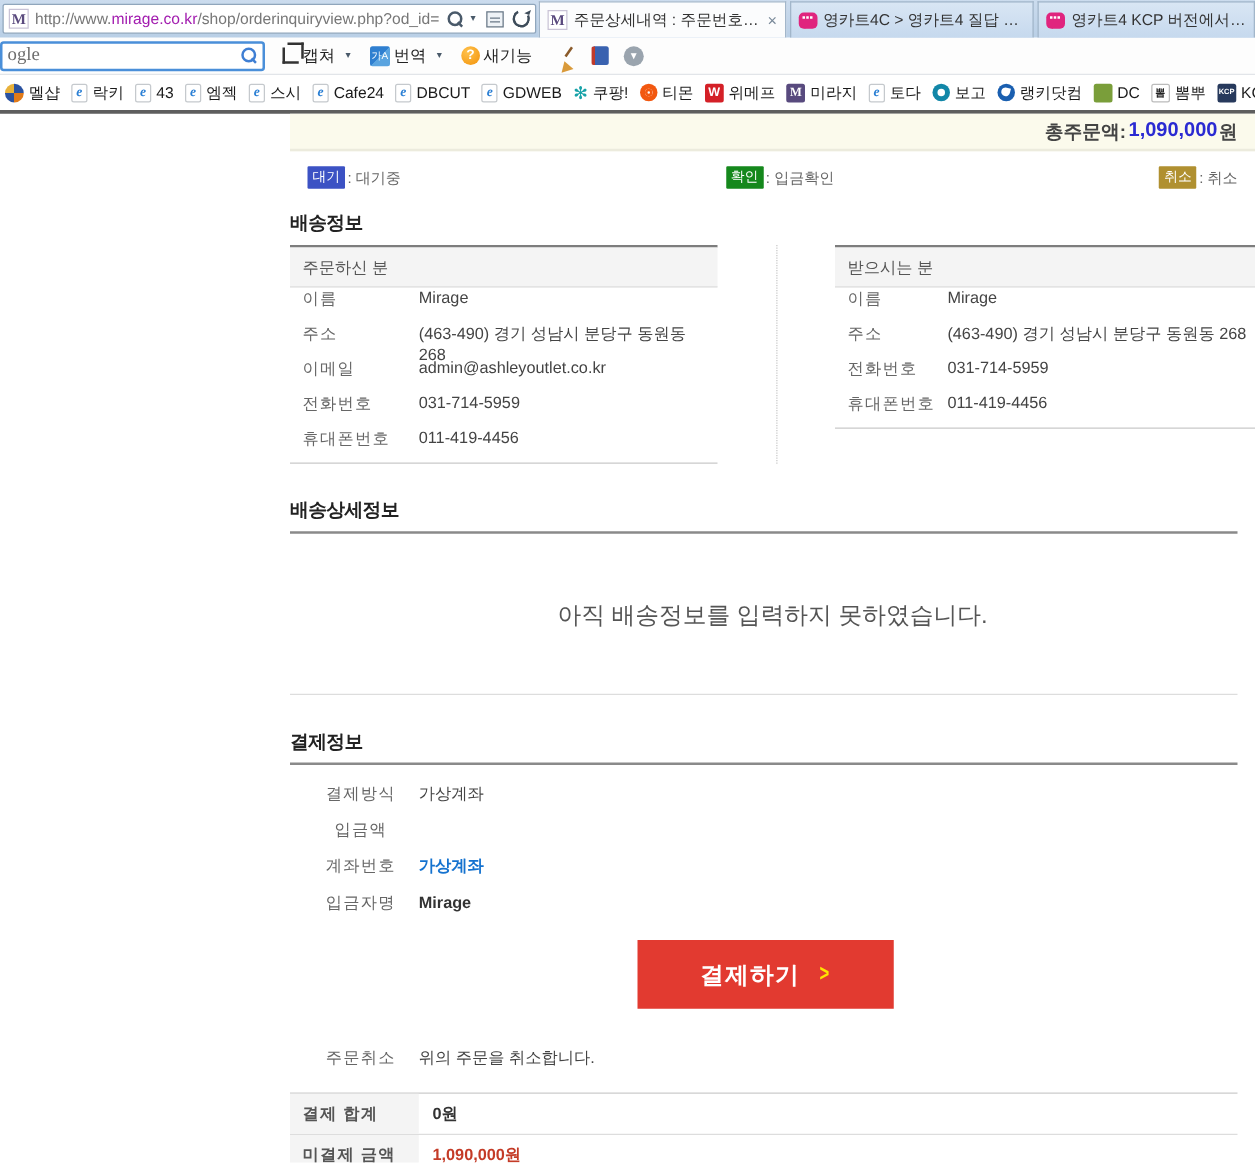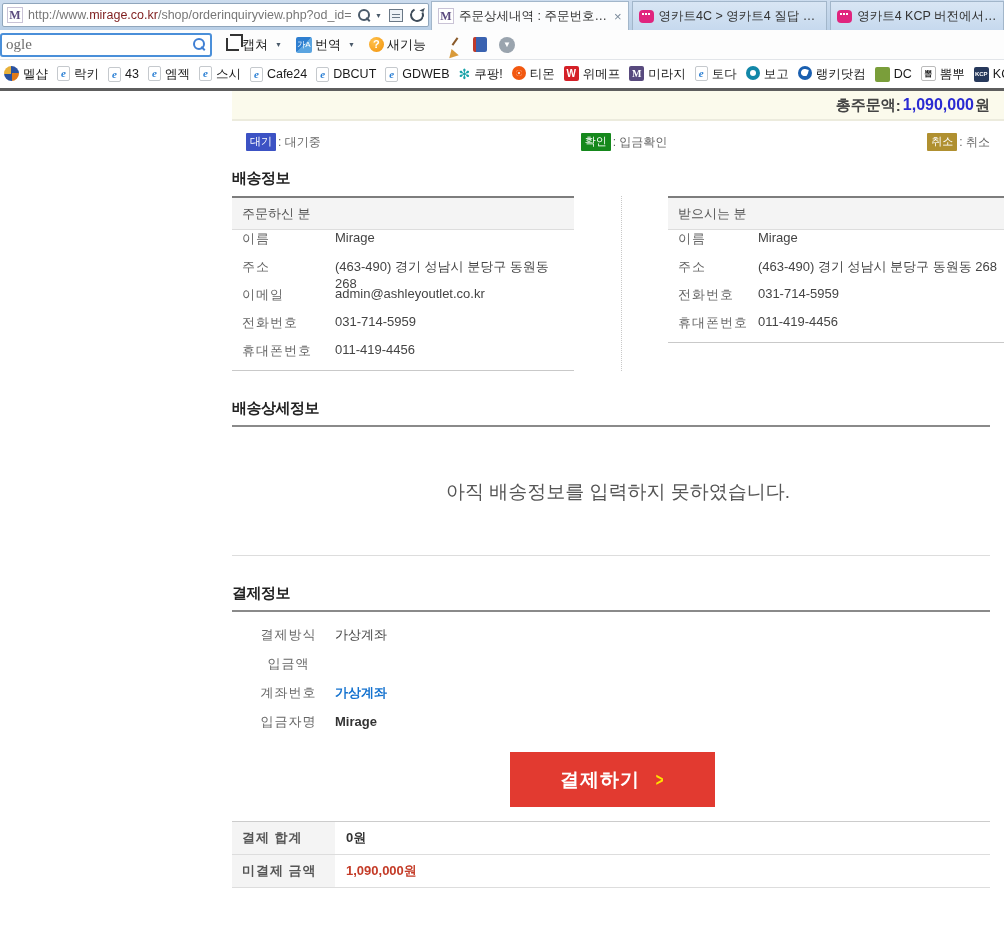--- a/index.html
+++ b/index.html
@@ -7,21 +7,21 @@
     font-family:"Liberation Sans","DejaVu Sans",sans-serif; }
 
   
   .chrome-row1 { position:relative; height:30px; background:linear-gradient(#ccdcee,#b9cfe6); }
   .urlbar { position:absolute; left:2px; top:3px; width:427px; height:24px; background:#fff;
     border:1px solid #90a6bc; border-radius:2px; display:flex; align-items:center; padding:0 4px; }
   .fav-m { width:16px; height:16px; background:#fff; border:1px solid #c9c3d6; color:#5a4a7e;
     font-family:"Liberation Serif",serif; font-weight:bold; font-size:12px; line-height:14px;
     text-align:center; margin-right:5px; flex:0 0 auto; }
   .url-text { flex:1; font-size:12.5px; color:#777; white-space:nowrap; overflow:hidden; }
-  .url-text b { color:#7f1d1d; font-weight:normal; }
+  .url-text b { color:#a21caf; font-weight:normal; }
   .mag { width:13px; height:13px; position:relative; flex:0 0 auto; margin-left:4px; }
   .mag::before { content:""; position:absolute; width:8px; height:8px; border:2px solid #4a5a6a;
     border-radius:50%; left:0; top:0; }
   .mag::after { content:""; position:absolute; width:2px; height:5px; background:#4a5a6a;
     transform:rotate(-45deg); left:9px; top:8px; }
   .mag.blue::before { border-color:#3f7fd4; } .mag.blue::after { background:#3f7fd4; }
   .caret { font-size:7px; color:#4a5a6a; margin-left:4px; }
   .compat { width:14px; height:13px; border:1px solid #6a7886; background:#eef2f6; margin-left:7px;
     position:relative; }
   .compat::after{ content:""; position:absolute; left:2px; top:4px; width:8px; height:1px; background:#6a7886;
@@ -67,21 +67,21 @@
   .broom::before { content:""; position:absolute; left:9px; top:0; width:2px; height:9px;
     background:#8a5a2a; transform:rotate(35deg); }
   .broom::after { content:""; position:absolute; left:2px; top:7px; width:0; height:0;
     border:5px solid transparent; border-bottom:8px solid #d99a3a; transform:rotate(-18deg); }
   .book { width:14px; height:15px; background:#3a62b0; border-left:3px solid #c03a2a;
     border-radius:2px; margin-left:12px; }
   .gray-circ { width:16px; height:16px; border-radius:50%; background:#9aa4ae; color:#fff;
     font-size:8px; line-height:16px; text-align:center; margin-left:12px; }
 
   .chrome-row3 { height:28px; background:#fff; display:flex; align-items:center; padding-left:4px; }
-  .bm { display:flex; font-size:12.5px; color:#1a1a1a; margin-right:9px;
+  .bm { display:flex; align-items:center; font-size:12.5px; color:#1a1a1a; margin-right:9px;
     white-space:nowrap; }
   .bm .ico { margin-right:4px; flex:0 0 auto; }
   .ie-page { width:13px; height:15px; background:#fff; border:1px solid #c5c9cd; border-radius:2px;
     color:#2a7fd4; font-style:italic; font-weight:bold; font-size:11px; line-height:13px;
     text-align:center; font-family:"Liberation Serif",serif; }
   .globe { width:15px; height:15px; border-radius:50%;
     background:conic-gradient(#2a52a0 0 25%,#e07a1a 0 50%,#2a52a0 0 75%,#e8b13a 0); }
   .spark { color:#17a2a8; font-size:14px; font-weight:bold; }
   .tmon { width:14px; height:14px; border-radius:50%; background:#f25810; position:relative; }
   .tmon::after { content:""; position:absolute; left:4px; top:4px; width:6px; height:6px;
@@ -382,20 +382,24 @@
   <div class="krow">
       <span class="lb">입금자명</span>
       <span class="vl bold">Mirage</span>
     </div>
 
   <div class="pay-btn">
     <span class="t">결제하기</span>
     <span class="chev">&gt;</span>
   </div>
 
+  <div class="krow cancel-row">
+    <span class="lb">주문취소</span>
+    <span class="vl">위의 주문을 취소합니다.</span>
+  </div>
 
   <div class="summary">
     <div class="srow">
       <span class="lb">결제 합계</span>
       <span class="vl">0원</span>
     </div>
     <div class="srow">
       <span class="lb">미결제 금액</span>
       <span class="vl due">1,090,000원</span>
     </div>

